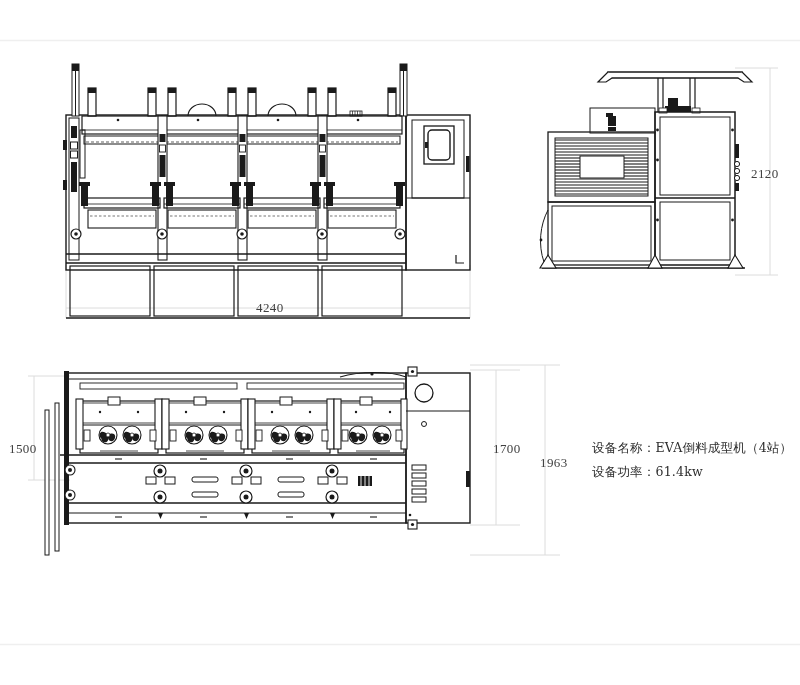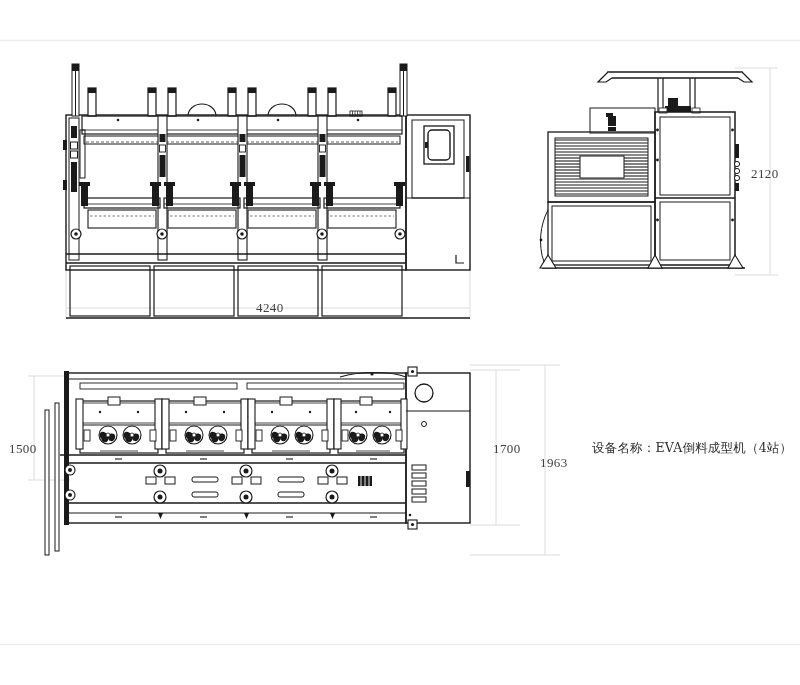--- a/index.html
+++ b/index.html
@@ -594,15 +594,16 @@
       </g>
     </g>
   </svg>
 
   <div class="dim-text" style="left:9px; top:441px;text-align:right;">1500</div>
   <div class="dim-text" style="left:493px; top:441px;">1700</div>
   <div class="dim-text" style="left:540px; top:455px;">1963</div>
 
   <div style="position:absolute; left:592px; top:412px;margin-top:28px;">
     <div class="note-line" style="position:relative; left:0; top:0;">设备名称：EVA倒料成型机（4站）</div>
+    <div class="note-line" style="position:relative; left:0; top:7px;">设备功率：61.4kw</div>
   </div>
 
 </div>
 
 </body></html>

